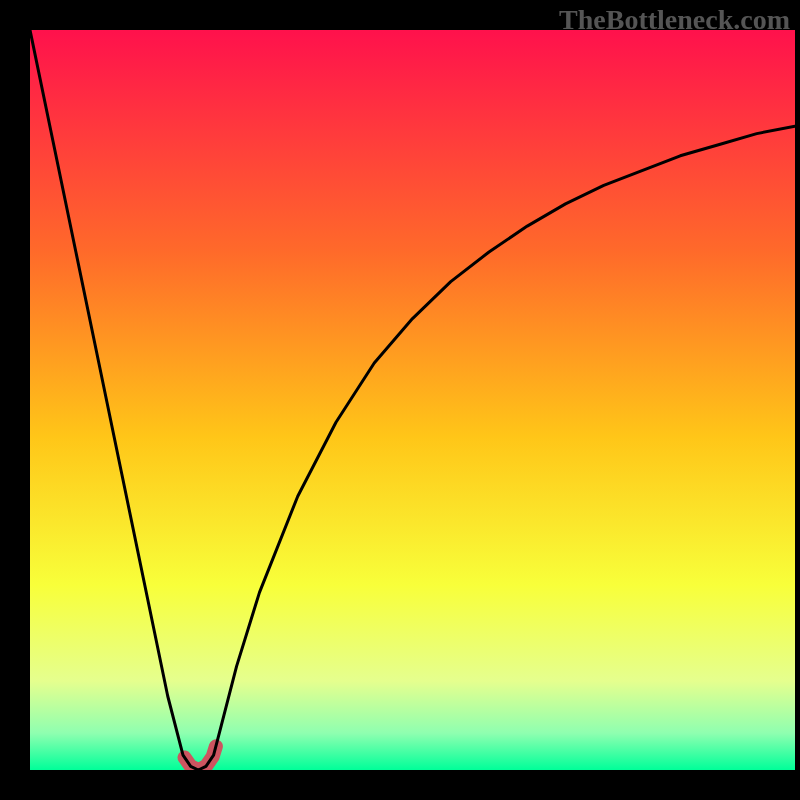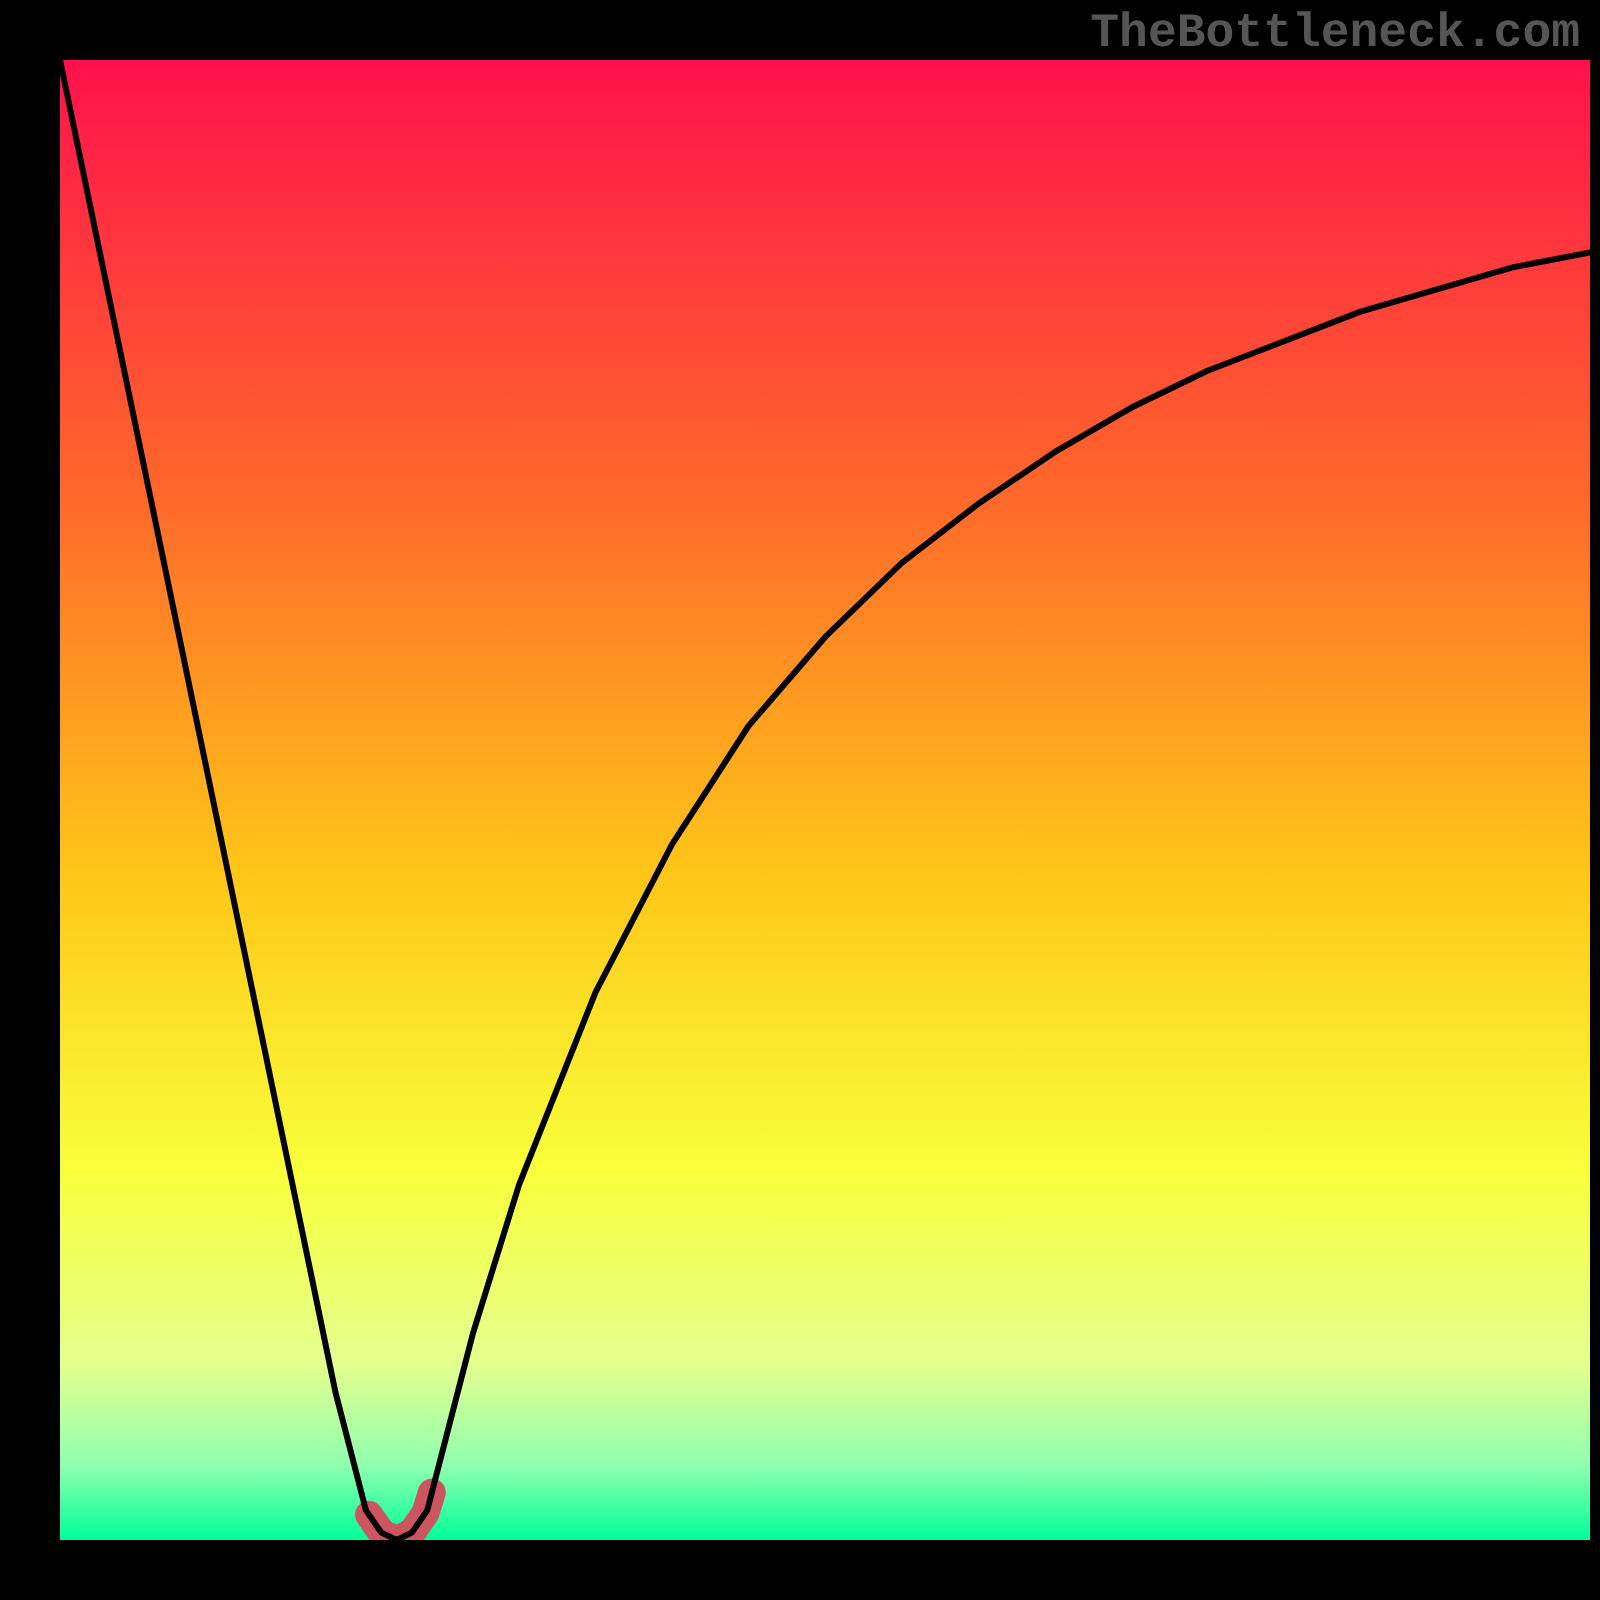--- a/index.html
+++ b/index.html
@@ -7,22 +7,22 @@
     width: 800px;
     height: 800px;
     background: #000;
     position: relative;
     overflow: hidden;
   }
   .watermark {
     position: absolute;
     top: 4px;
     right: 10px;
-    font-family: Liberation Mono, monospace;
-    font-size: 24px;
+    font-family: Liberation Serif, serif;
+    font-size: 28px;
     font-weight: bold;
     color: #555;
     z-index: 10;
   }
   .plot-area {
     position: absolute;
     left: 30px;
     top: 30px;
     width: 765px;
     height: 740px;

